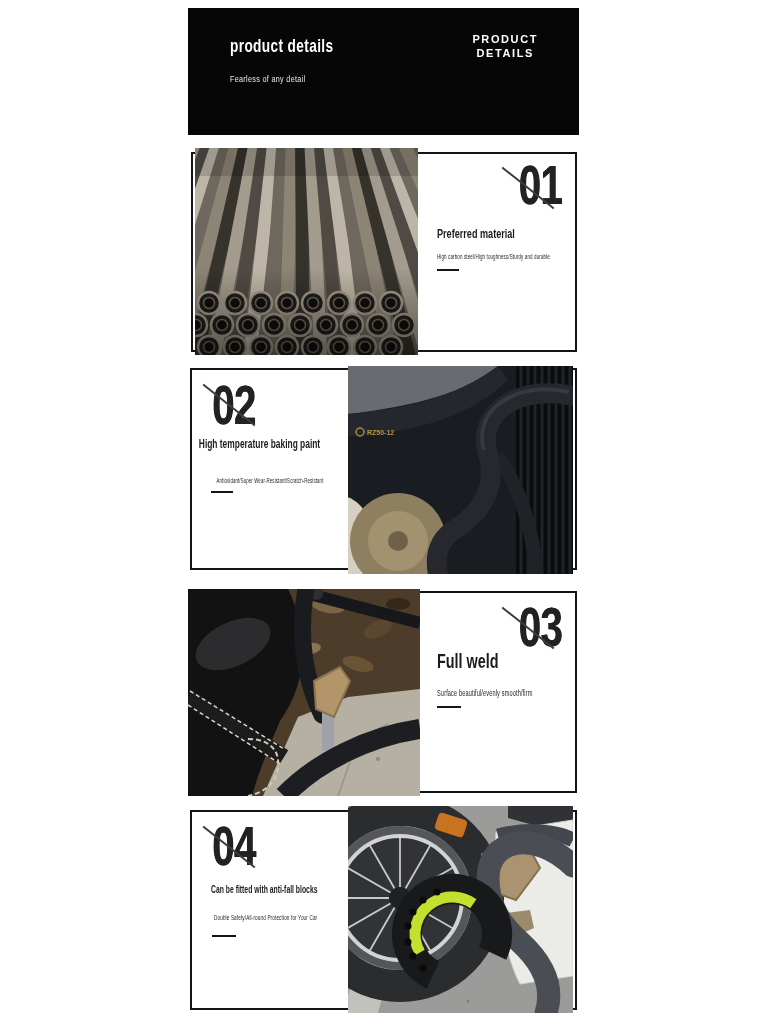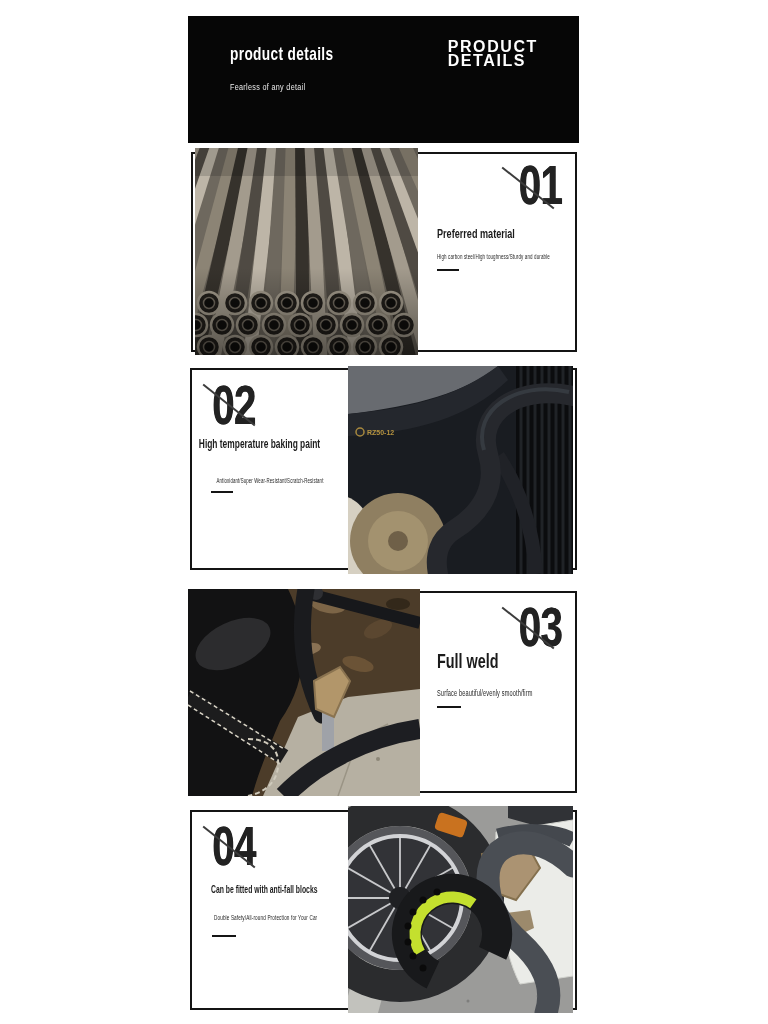--- a/index.html
+++ b/index.html
@@ -1,26 +1,26 @@
 <!DOCTYPE html>
 <html><head>
 <meta charset="utf-8">
 <style>
   html,body{margin:0;padding:0;background:#ffffff;}
   .page{
     position:relative;width:768px;height:1024px;background:#ffffff;overflow:hidden;
     font-family:"Liberation Sans","DejaVu Sans",sans-serif;color:#1c1c1c;
   }
   
-  .hdr{position:absolute;left:188px;top:16px;width:391px;height:127px;background:#060606;color:#ffffff;}
+  .hdr{position:absolute;left:188px;top:8px;width:391px;height:127px;background:#060606;color:#ffffff;}
   .hdr-title{position:absolute;left:42px;top:27px;font-size:19px;font-weight:bold;letter-spacing:.5px;
     white-space:nowrap;transform:scaleX(.72);transform-origin:left top;}
   .hdr-tag{position:absolute;left:42px;top:66px;font-size:9px;letter-spacing:.4px;color:#ececec;
     white-space:nowrap;transform:scaleX(.8);transform-origin:left top;}
-  .hdr-side{position:absolute;right:41px;top:24px;text-align:left;font-size:16px;font-weight:bold;
+  .hdr-side{position:absolute;right:41px;top:24px;text-align:center;font-size:11px;font-weight:bold;
     letter-spacing:1.6px;line-height:14px;}
   
   .card{position:absolute;background:#ffffff;border:2px solid #141414;}
   .photo{position:absolute;overflow:hidden;}
   .photo svg{display:block;}
   
   .num{position:absolute;font-size:56px;line-height:56px;font-weight:bold;color:#222222;
     letter-spacing:-1px;text-shadow:.6px 0 0 #222;}
   .num.r{width:100px;text-align:right;transform:scaleX(.72);transform-origin:right top;}
   .num.l{width:100px;text-align:left;transform:scaleX(.72);transform-origin:left top;}

